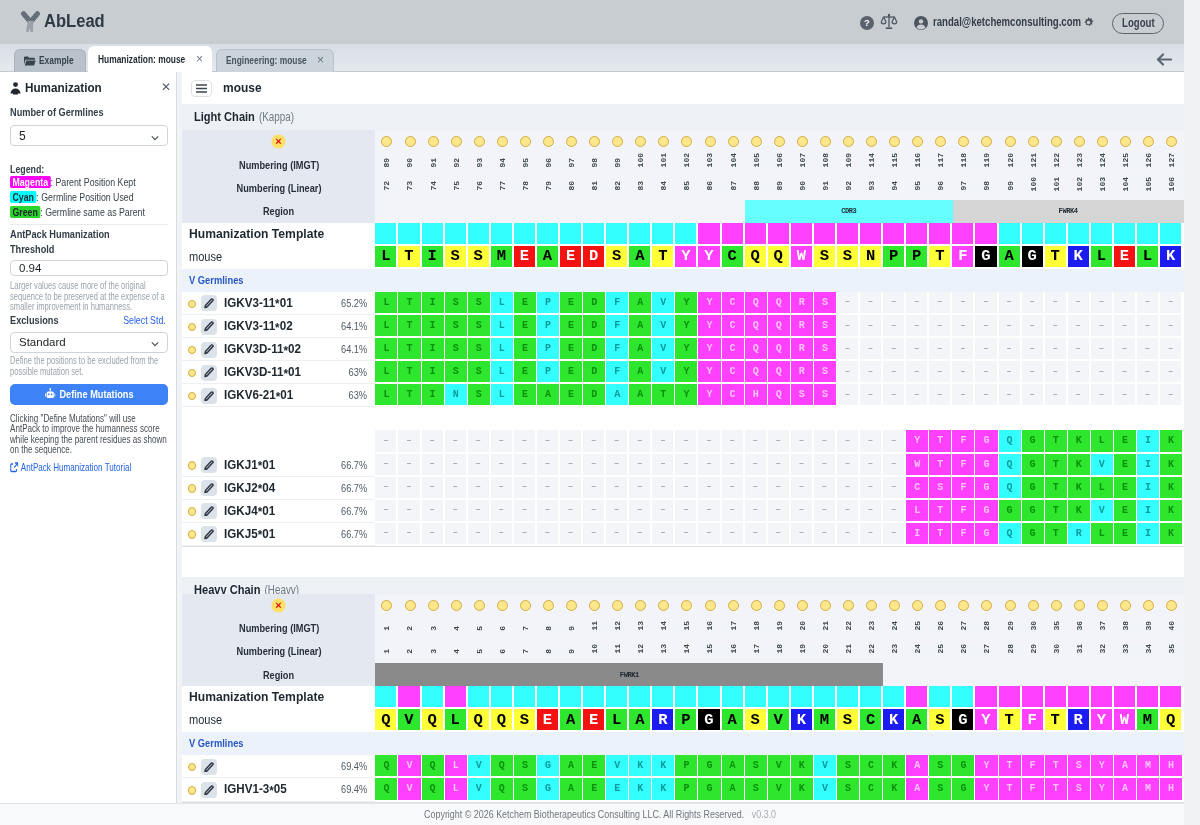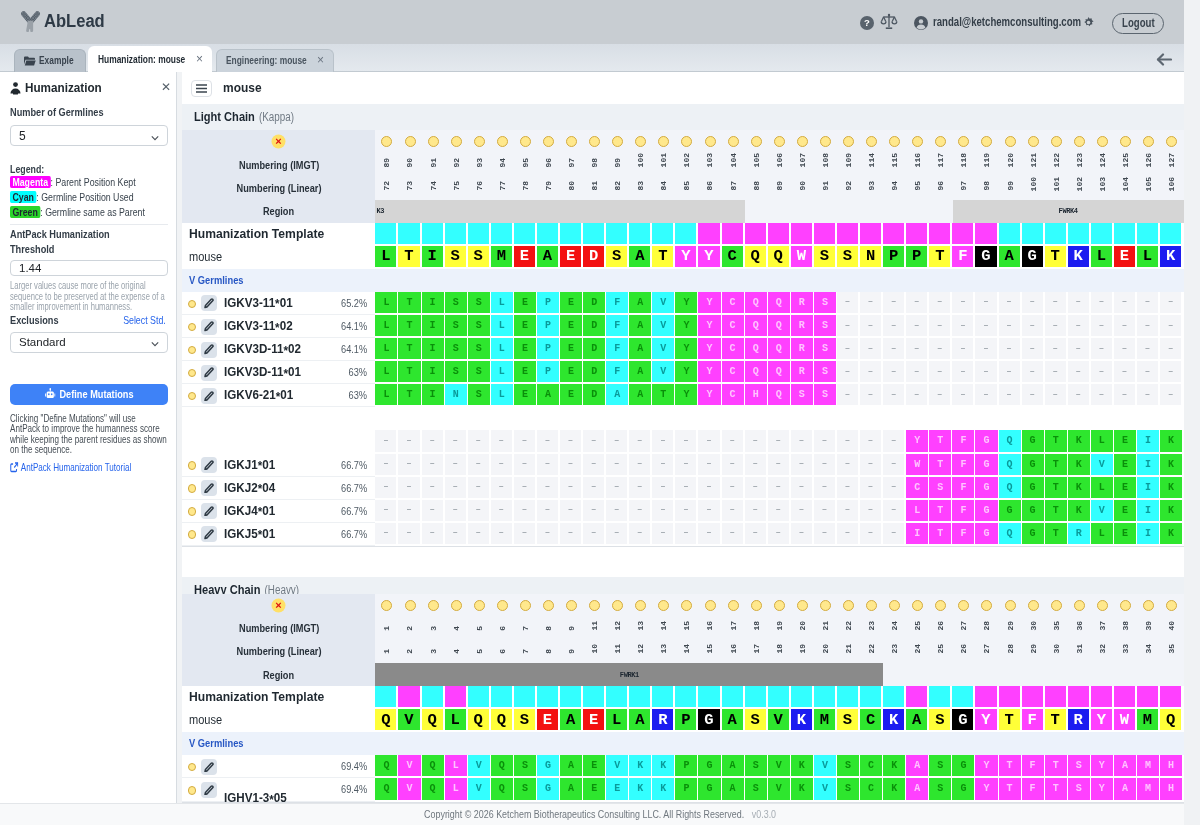--- a/index.html
+++ b/index.html
@@ -124,27 +124,28 @@
 <div class="abs sel" style="left:10px;top:53px;width:158px;font-size:12px">5<svg class="chev" viewBox="0 0 10 6" style="top:8px">
         <path d="M1 1 L5 5 L9 1" stroke="#495057" stroke-width="1.4" fill="none"></path>
       </svg></div>
 <div class="abs sleg" style="left:10px;top:91px;font-weight:bold"><span class="sx">Legend:</span></div>
 <div class="abs sleg" style="left:10px;top:104px"><span class="sx"><span class="chip" style="background:#ff00ff;color:#fff">Magenta</span>: Parent Position Kept</span></div>
 <div class="abs sleg" style="left:10px;top:119px"><span class="sx"><span class="chip" style="background:#00ffff;color:#1c2630">Cyan</span>: Germline Position Used</span></div>
 <div class="abs sleg" style="left:10px;top:134px"><span class="sx"><span class="chip" style="background:#2bd52b;color:#1c2630">Green</span>: Germline same as Parent</span></div>
 <div class="abs" style="left:10px;top:152px;width:158px;border-top:1px solid #e7eaee"></div>
 <div class="abs slab" style="left:10px;top:156px"><span class="sx">AntPack Humanization</span></div>
 <div class="abs slab" style="left:10px;top:171px"><span class="sx">Threshold</span></div>
-<div class="abs sel" style="left:10px;top:188px;width:158px;height:16px;padding-top:1px;font-size:11.5px">1.44</div>
+<div class="abs sel" style="left:10px;top:188px;width:158px;height:16px;padding-top:1px;font-size:11.5px">0.94</div>
 <div class="abs shelp" style="left:10px;top:209px"><span class="sx">Larger values cause more of the original</span><br><span class="sx">sequence to be preserved at the expense of a</span><br><span class="sx">smaller improvement in humanness.</span></div>
 <div class="abs slab" style="left:10px;top:242px"><span class="sx">Exclusions</span></div>
 <div class="abs" style="right:10px;top:242px;font-size:10.5px;color:#2563eb;text-decoration:underline;text-align:right"><span class="sxr">Select Std.</span></div>
 <div class="abs sel" style="left:10px;top:259.5px;width:158px;height:21px;font-size:11.5px">Standard<svg class="chev" viewBox="0 0 10 6" style="top:7px">
         <path d="M1 1 L5 5 L9 1" stroke="#495057" stroke-width="1.4" fill="none"></path>
       </svg></div>
+<div class="abs shelp" style="left:10px;top:284px"><span class="sx">Define the positions to be excluded from the</span><br><span class="sx">possible mutation set.</span></div>
 <div class="abs" style="left:10px;top:312px;width:158px;height:20.5px;background:#3e82f7;border-radius:5px;color:#fff;font-size:11.5px;font-weight:bold;text-align:center;line-height:20px"><span class="sxc"><svg style="vertical-align:-2px;margin-right:5px" width="13" height="12" viewBox="0 0 13 12" fill="#fff">
           <rect x="2" y="3.5" width="9" height="6.5" rx="1.5"></rect>
           <line x1="6.5" y1="1" x2="6.5" y2="3.5" stroke="#fff" stroke-width="1.2"></line>
           <circle cx="6.5" cy="1" r="1"></circle>
           <rect x="0" y="5.5" width="1.3" height="3"></rect>
           <rect x="11.7" y="5.5" width="1.3" height="3"></rect>
           <circle cx="4.7" cy="6.3" r="1" fill="#3e82f7"></circle>
           <circle cx="8.3" cy="6.3" r="1" fill="#3e82f7"></circle>
         </svg>Define Mutations</span></div>
 <div class="abs" style="left:10px;top:341px;font-size:10.5px;color:#454d55;line-height:10.3px"><span class="sx" style="transform:scaleX(0.77)">Clicking "Define Mutations" will use</span><br><span class="sx" style="transform:scaleX(0.77)">AntPack to improve the humanness score</span><br><span class="sx" style="transform:scaleX(0.77)">while keeping the parent residues as shown</span><br><span class="sx" style="transform:scaleX(0.77)">on the sequence.</span></div>
@@ -287,23 +288,21 @@
 <div style="width:23.09px;text-align:center"><span class="vnum">102</span></div>
 <div style="width:23.09px;text-align:center"><span class="vnum">103</span></div>
 <div style="width:23.09px;text-align:center"><span class="vnum">104</span></div>
 <div style="width:23.09px;text-align:center"><span class="vnum">105</span></div>
 <div style="width:23.09px;text-align:center"><span class="vnum">106</span></div>
 </div>
 <div class="abs lab lhdr lctr" style="top:127.63999999999999px">
       <span class="sxc">Region</span>
     </div>
 <div class="abs seqbg" style="top:127.63999999999999px">
-<div class="rgseg rg-l" style="left:0.0px;width:369.44px;justify-content:flex-start">
-        <span style="margin-left:1px">K3</span>
-      </div>
+<div class="rgseg rg-c" style="left:369.44px;width:207.81px">CDR3</div>
 <div class="rgseg rg-l" style="left:577.25px;width:230.9px">FWRK4</div>
 </div>
 <div class="abs lab" style="top:150.71999999999997px;background:#fff;font-size:12.5px;font-weight:bold;color:#1f2830;line-height:23px;padding-left:7px"><span class="sx" style="transform:scaleX(0.97)">Humanization Template</span></div>
 <div class="abs cells" style="top:150.71999999999997px">
 <div class="cell" style="background:#33ffff"></div>
 <div class="cell" style="background:#33ffff"></div>
 <div class="cell" style="background:#33ffff"></div>
 <div class="cell" style="background:#33ffff"></div>
 <div class="cell" style="background:#33ffff"></div>
 <div class="cell" style="background:#33ffff"></div>
@@ -1102,21 +1101,21 @@
       <div class="cell gz" style="background:#ff40ff;color:#ffc4ff">H</div>
 </div>
 <div class="abs lab rowline" style="top:706.4400000000003px;background:#fff">
       <div class="ycirc"></div>
       <div class="pencil">
         <svg style="position:absolute;left:3.2px;top:2.8px" width="9.5" height="10.5" viewBox="0 0 9.5 10.5">
           <path d="M1 9.5 l0.45-2 L7.2 1.3 a1.05 1.05 0 0 1 1.5 1.5 L2.95 9 z" fill="none" stroke="#2f3a44" stroke-width="1.5" stroke-linejoin="round"></path>
           <path d="M1 9.5 l0.45-2 1.6 1.55 z" fill="#2f3a44"></path>
         </svg>
       </div>
-      <span class="gname abs" style="left:42px;top:13px"><span class="sx" style="transform:scaleX(0.97)">IGHV1-3<span style="position:relative;top:1.5px">*</span>05</span></span>
+      <span class="gname abs" style="left:42px;top:4px"><span class="sx" style="transform:scaleX(0.97)">IGHV1-3<span style="position:relative;top:1.5px">*</span>05</span></span>
       <span class="gpct abs" style="right:8px;top:5px"><span class="sxr">69.4%</span></span>
     </div>
 <div class="abs cells" style="top:706.4400000000003px">
 <div class="cell gz" style="background:#2ee62e;color:#0a8f0a">Q</div>
       <div class="cell gz" style="background:#ff40ff;color:#ffc4ff">V</div>
       <div class="cell gz" style="background:#2ee62e;color:#0a8f0a">Q</div>
       <div class="cell gz" style="background:#ff40ff;color:#ffc4ff">L</div>
       <div class="cell gz" style="background:#33ffff;color:#0a9a9a">V</div>
       <div class="cell gz" style="background:#2ee62e;color:#0a8f0a">Q</div>
       <div class="cell gz" style="background:#2ee62e;color:#0a8f0a">S</div>

